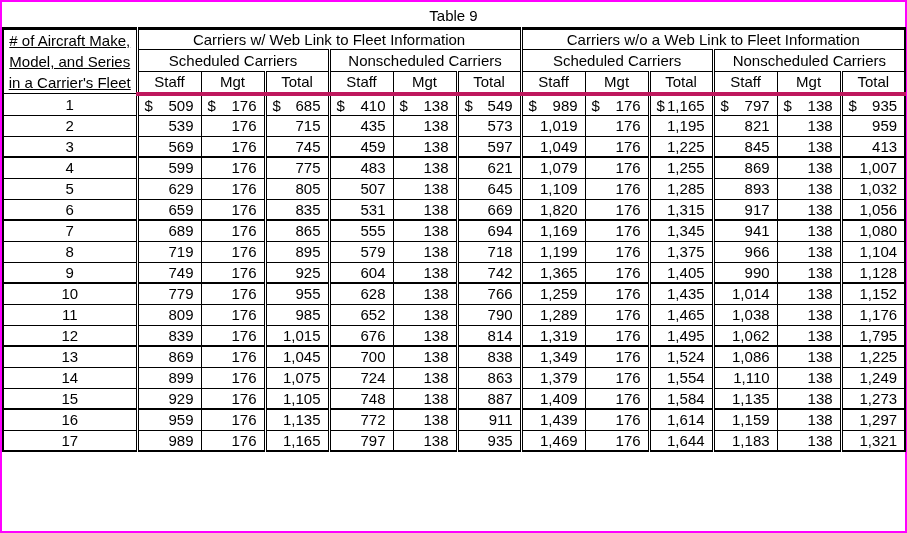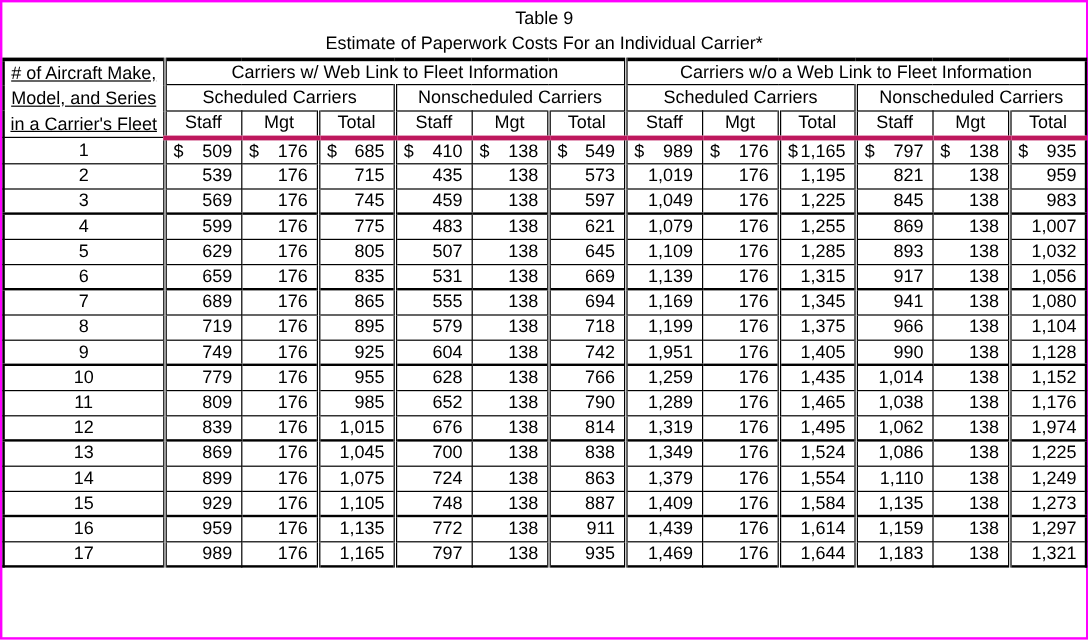--- a/index.html
+++ b/index.html
@@ -51,21 +51,20 @@
   }
   td.num.dollar .cur { float: left; }
 </style>
 </head>
 <body>
 
 <div class="page">
 
   <div class="title-block">
     <div class="title-line">Table 9</div>
-    <div class="title-line">Estimate of Paperwork Costs For an Individual Carrier*</div>
   </div>
 
   <table>
     <colgroup>
       <col style="width:134px">
       <col style="width:64px">
         <col style="width:64px">
         <col style="width:64px">
       <col style="width:64px">
         <col style="width:64px">
@@ -145,21 +144,21 @@
           <td class="num thin-left">176</td>
           <td class="num dbl-left">745</td>
           <td class="num dbl-left">459</td>
           <td class="num thin-left">138</td>
           <td class="num dbl-left">597</td>
           <td class="num dbl-left">1,049</td>
           <td class="num thin-left">176</td>
           <td class="num dbl-left">1,225</td>
           <td class="num dbl-left">845</td>
           <td class="num thin-left">138</td>
-          <td class="num dbl-left">983</td>
+          <td class="num dbl-left">413</td>
         </tr>
         <tr class="group-start">
           <td class="fleet">4</td>
           <td class="num dbl-left">599</td>
           <td class="num thin-left">176</td>
           <td class="num dbl-left">775</td>
           <td class="num dbl-left">483</td>
           <td class="num thin-left">138</td>
           <td class="num dbl-left">621</td>
           <td class="num dbl-left">1,079</td>
@@ -185,21 +184,21 @@
           <td class="num dbl-left">1,032</td>
         </tr>
         <tr>
           <td class="fleet">6</td>
           <td class="num dbl-left">659</td>
           <td class="num thin-left">176</td>
           <td class="num dbl-left">835</td>
           <td class="num dbl-left">531</td>
           <td class="num thin-left">138</td>
           <td class="num dbl-left">669</td>
-          <td class="num dbl-left">1,139</td>
+          <td class="num dbl-left">1,820</td>
           <td class="num thin-left">176</td>
           <td class="num dbl-left">1,315</td>
           <td class="num dbl-left">917</td>
           <td class="num thin-left">138</td>
           <td class="num dbl-left">1,056</td>
         </tr>
         <tr class="group-start">
           <td class="fleet">7</td>
           <td class="num dbl-left">689</td>
           <td class="num thin-left">176</td>
@@ -230,21 +229,21 @@
           <td class="num dbl-left">1,104</td>
         </tr>
         <tr>
           <td class="fleet">9</td>
           <td class="num dbl-left">749</td>
           <td class="num thin-left">176</td>
           <td class="num dbl-left">925</td>
           <td class="num dbl-left">604</td>
           <td class="num thin-left">138</td>
           <td class="num dbl-left">742</td>
-          <td class="num dbl-left">1,951</td>
+          <td class="num dbl-left">1,365</td>
           <td class="num thin-left">176</td>
           <td class="num dbl-left">1,405</td>
           <td class="num dbl-left">990</td>
           <td class="num thin-left">138</td>
           <td class="num dbl-left">1,128</td>
         </tr>
         <tr class="group-start">
           <td class="fleet">10</td>
           <td class="num dbl-left">779</td>
           <td class="num thin-left">176</td>
@@ -280,21 +279,21 @@
           <td class="num thin-left">176</td>
           <td class="num dbl-left">1,015</td>
           <td class="num dbl-left">676</td>
           <td class="num thin-left">138</td>
           <td class="num dbl-left">814</td>
           <td class="num dbl-left">1,319</td>
           <td class="num thin-left">176</td>
           <td class="num dbl-left">1,495</td>
           <td class="num dbl-left">1,062</td>
           <td class="num thin-left">138</td>
-          <td class="num dbl-left">1,974</td>
+          <td class="num dbl-left">1,795</td>
         </tr>
         <tr class="group-start">
           <td class="fleet">13</td>
           <td class="num dbl-left">869</td>
           <td class="num thin-left">176</td>
           <td class="num dbl-left">1,045</td>
           <td class="num dbl-left">700</td>
           <td class="num thin-left">138</td>
           <td class="num dbl-left">838</td>
           <td class="num dbl-left">1,349</td>

